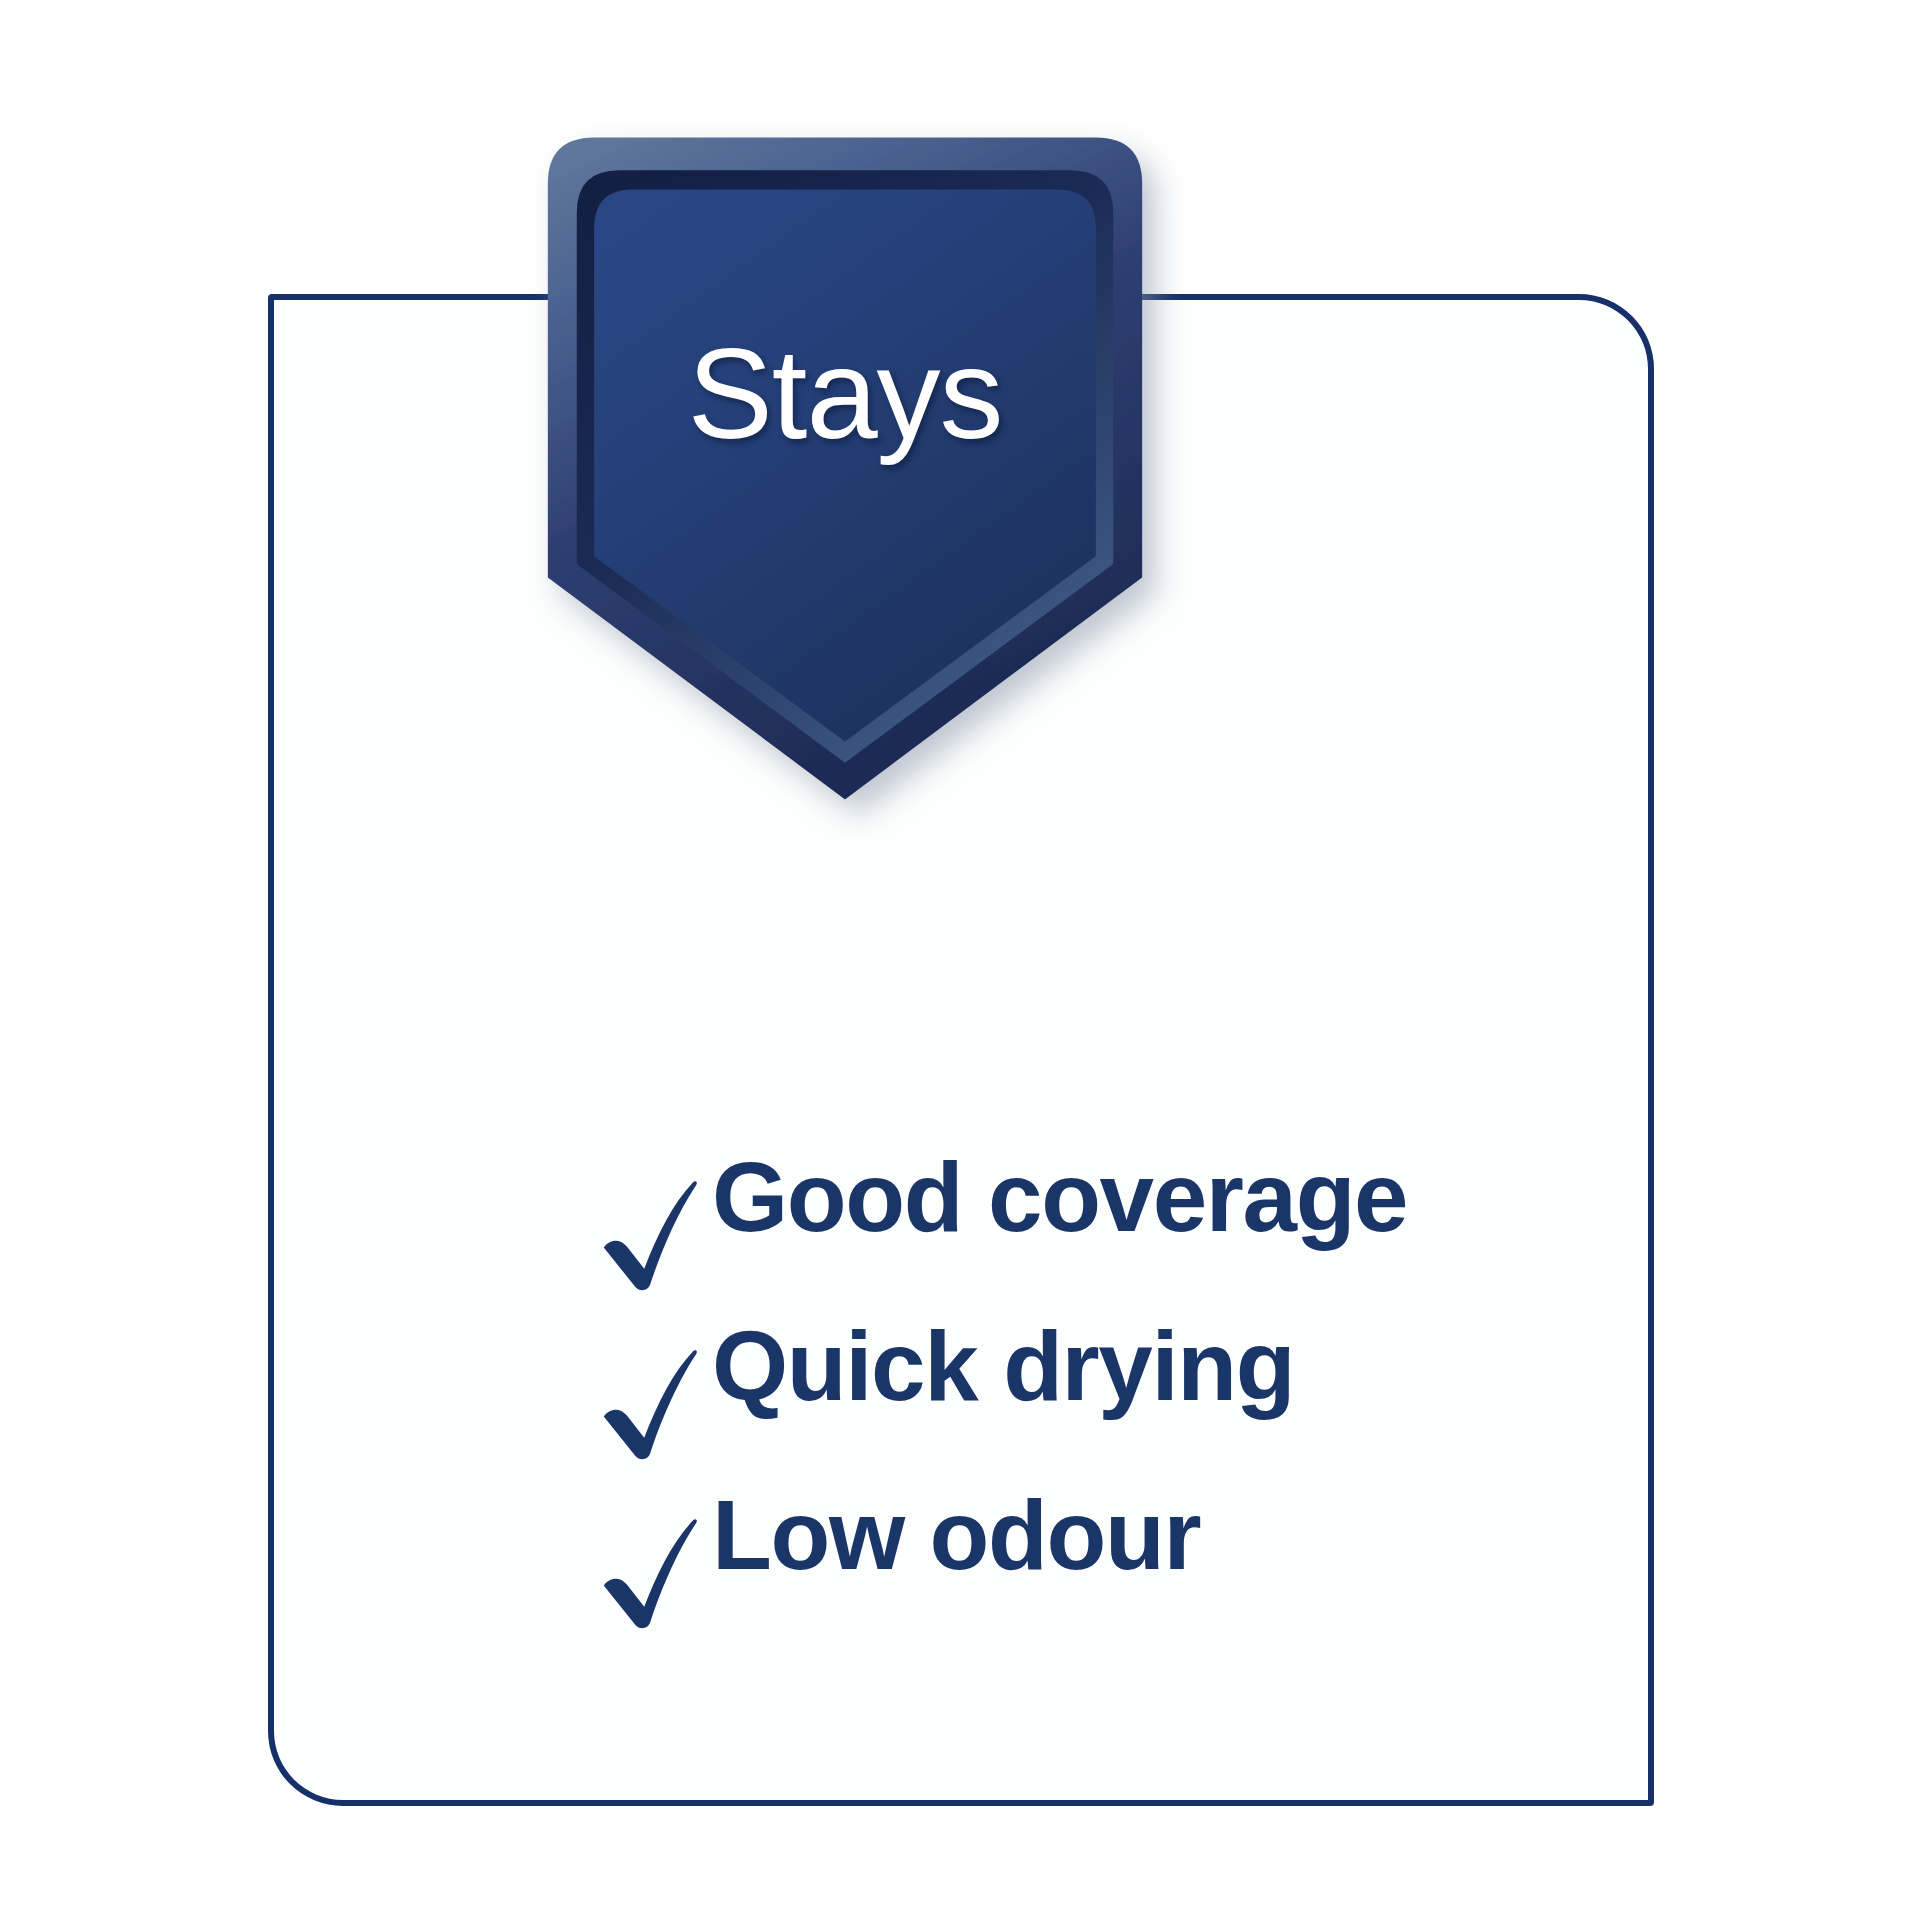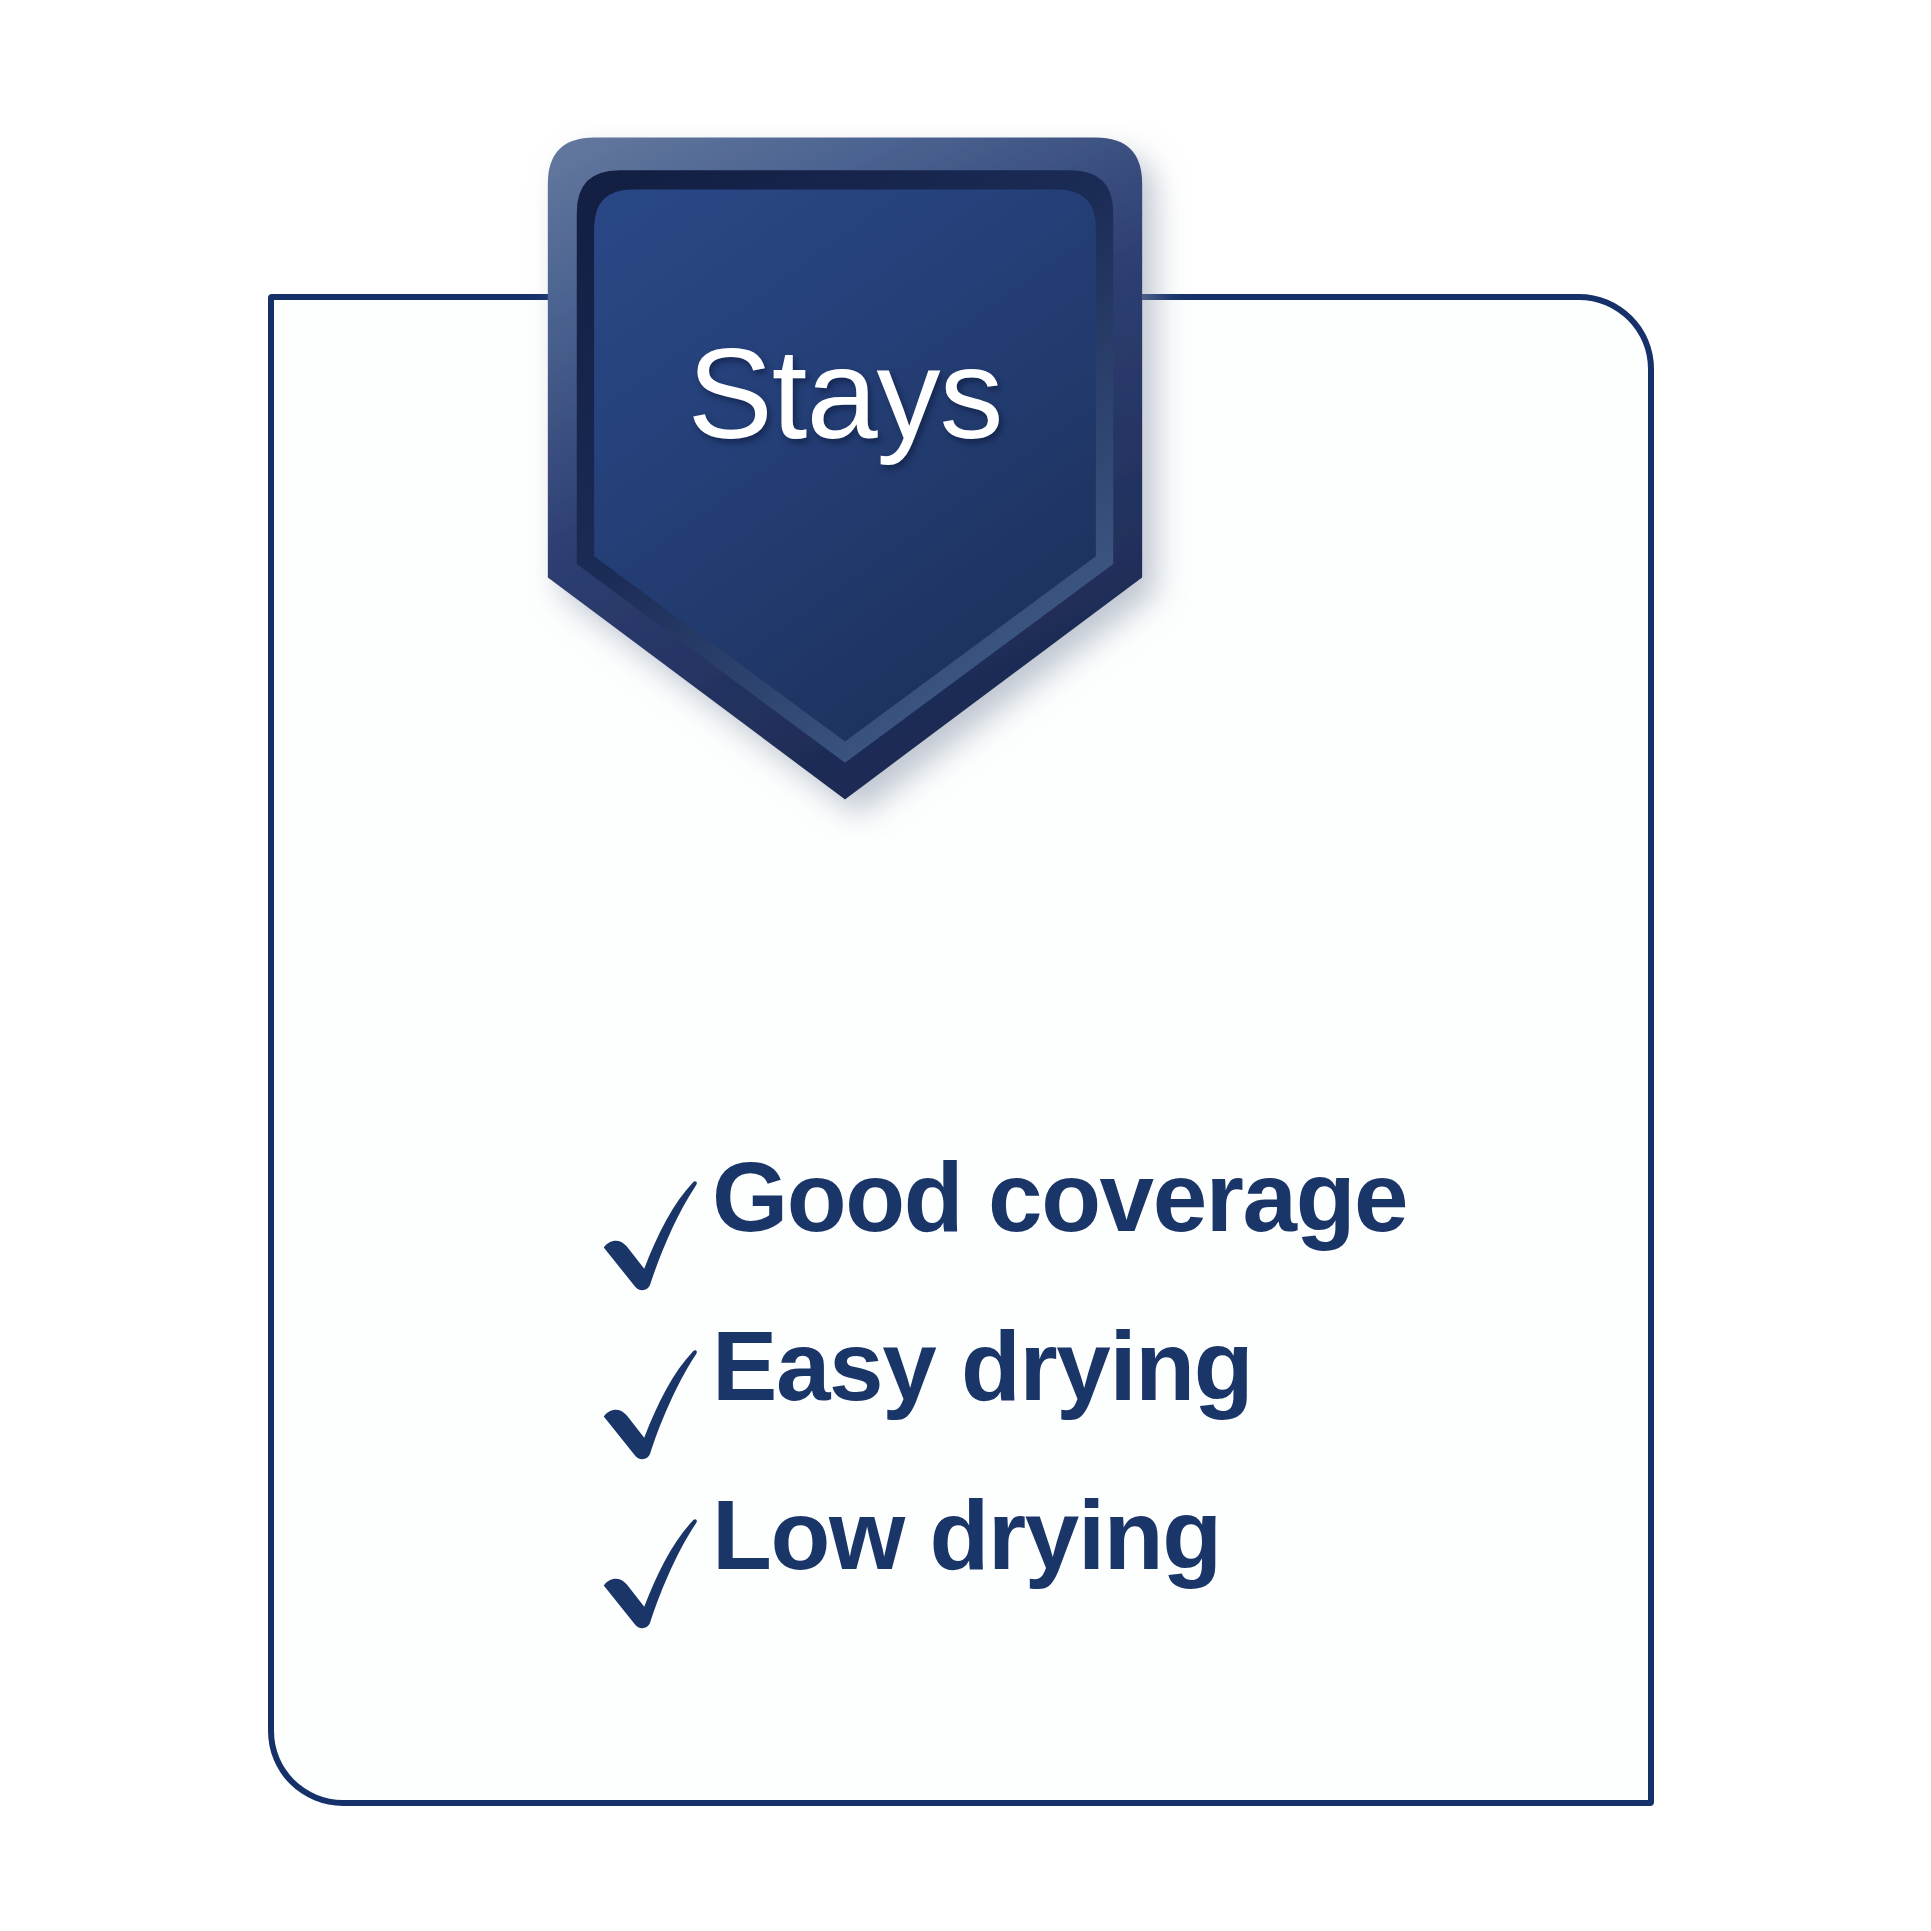--- a/index.html
+++ b/index.html
@@ -117,30 +117,30 @@
         <span class="label">Good coverage</span>
       </div>
 
 
       <div class="feature">
         <span class="tick">
           <svg width="104" height="114" viewBox="0 0 108 118">
             <path d="M6 72 C12 64 22 62 30 71 L48 94 C62 58 78 26 99 4 C101 2 104 4 102 7 C80 40 63 83 54 111 C51 118 42 118 38 112 Z" fill="#1a3668"></path>
           </svg>
         </span>
-        <span class="label">Easy drying</span>
+        <span class="label">Quick drying</span>
       </div>
 
       <div class="feature">
         <span class="tick">
           <svg width="104" height="114" viewBox="0 0 108 118">
             <path d="M6 72 C12 64 22 62 30 71 L48 94 C62 58 78 26 99 4 C101 2 104 4 102 7 C80 40 63 83 54 111 C51 118 42 118 38 112 Z" fill="#1a3668"></path>
           </svg>
         </span>
-        <span class="label">Low drying</span>
+        <span class="label">Low odour</span>
       </div>
 
     </div>
   </div>
 
   <div id="badge-wrap">
 
     <svg class="shield" viewBox="0 0 740 740">
       <defs>
         <linearGradient id="bevelGrad" x1="0" y1="0" x2="0.45" y2="1">

